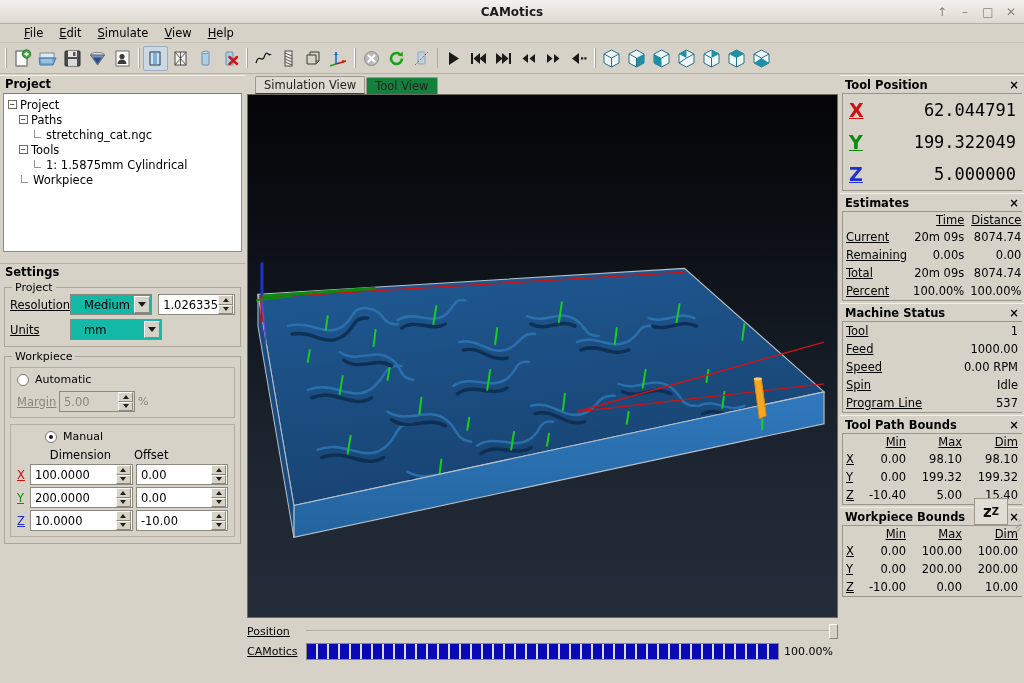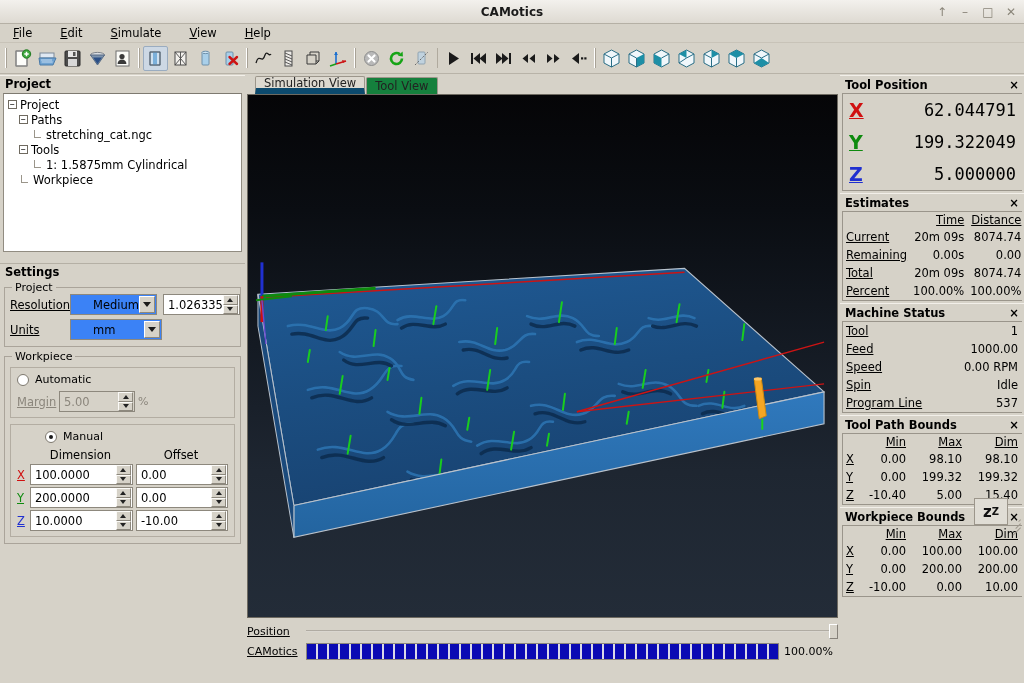--- a/index.html
+++ b/index.html
@@ -24,21 +24,21 @@
     font-weight: bold; font-size: 12px; color: #1a1a1a;
     font-family: "DejaVu Sans", sans-serif;
   }
   .wbtns { position: absolute; right: 6px; display: flex; gap: 9px; align-items: center; }
   .wbtn { width: 14px; height: 14px; display:flex; align-items:center; justify-content:center;
           color:#8a8579; font-size: 12px; line-height: 1; cursor: default; }
 
   
   .menubar {
     height: 19px; background: #d6d2c8; display: flex; align-items: center;
-    padding-left: 6px; gap: 14px; border-bottom: 1px solid #c8c3b8;
+    padding-left: 17px; gap: 2px; border-bottom: 1px solid #c8c3b8;
   }
   .menuitem { padding: 2px 7px; font-size: 11.5px; color: #000; }
   .menuitem u { text-decoration: underline; }
 
   
   .toolbar {
     height: 31px; background: #d6d2c8; display: flex; align-items: center;
     padding-left: 2px; border-bottom: 1px solid #b8b3a8; gap: 0px;
   }
   .tgrip { width: 8px; height: 22px; display:flex; align-items:center; justify-content:center; }
@@ -82,22 +82,22 @@
     border: 1px solid #aaa49a; margin: 4px 4px 0 4px; padding: 6px 5px 6px 5px;
     position: relative; background: #d6d2c8;
   }
   .group > .glabel {
     position: absolute; top: -7px; left: 7px; background: #d6d2c8; padding: 0 3px; font-size: 11px;
   }
   .frow { display: flex; align-items: center; margin-bottom: 4px; height: 21px; }
   .flabel { width: 60px; font-size: 11.5px; }
   .flabel u { text-decoration: underline; }
   .combo {
-    height: 21px; border: 1px solid #8d887d; background: #3b82f6;
-    display: flex; align-items: center; padding-left: 22px; font-size: 11.5px;
+    height: 21px; border: 1px solid #8d887d; background: #14b8a6;
+    display: flex; align-items: center; padding-left: 13px; font-size: 11.5px;
     position: relative; justify-content: space-between;
   }
   .combo .arrowbox {
     width: 16px; height: 17px; margin-right: 1px; background: #d6d2c8;
     border: 1px solid #8d887d; border-top-color:#fff; border-left-color:#fff;
     display: flex; align-items: center; justify-content: center;
   }
   .caret { width:0;height:0;border-left:4px solid transparent;border-right:4px solid transparent;
            border-top:5px solid #1a1a1a; }
   .spin {
@@ -126,21 +126,21 @@
 
   
   .center { position: absolute; left: 245px; top: 0; width: 595px; height: 608px;
             background: #d6d2c8; }
   .tabs { height: 19px; display: flex; align-items: flex-end; padding-left: 10px; gap: 0; }
   .tab {
     height: 17px; padding: 0 8px; font-size: 11.5px; display: flex; align-items: center;
     background: #15803d; border: 1px solid #9c968b; border-bottom: none;
     border-radius: 2px 2px 0 0; margin-right: 1px; color: #222;
   }
-  .tab.sel { background: #ddd9d0; height: 18px; border-bottom: 6px solid #0c4a6e; }
+  .tab.sel { background: #ddd9d0; height: 18px; border-bottom: 1px solid #0c4a6e; }
   .viewport {
     position: absolute; top: 19px; left: 2px; width: 591px; height: 524px;
     border: 1px solid #6e6a61; overflow: hidden;
     background: linear-gradient(to bottom, #050507 0%, #0a0d12 22%, #141a23 48%, #1e2631 72%, #232c38 100%);
   }
   .statusrows { position: absolute; top: 546px; left: 2px; width: 591px; }
   .srow { display: flex; align-items: center; height: 20px; gap: 5px; }
   .slabel { font-size: 11px; text-decoration: underline; width: 54px; }
   .slider { flex: 1; height: 16px; position: relative; display:flex; align-items:center; }
   .slider .track { position:absolute; left:0; right:0; top:7px; height:2px;
@@ -528,21 +528,21 @@
           </div>
 
           <div class="subpanel" style="margin-top:6px;">
             <div style="display:flex;align-items:center;margin-bottom:5px;padding-left:28px;">
               <span class="radio on"></span>
               <span>Manual</span>
             </div>
             <div class="colhdr">
               <span style="width:10px;"></span>
               <span style="width:108px;text-align:center;">Dimension</span>
-              <span style="width:95px;text-align:center;">Offset</span>
+              <span style="width:95px;text-align:left;">Offset</span>
             </div>
 
             <div class="dimrow">
               <span class="axisL axisX">X</span>
               <div class="spin" style="width:104px;">
                 <span>100.0000</span>
                 <span class="spinbtns">
                     <div>
                       <i class="up"></i>
                     </div>

